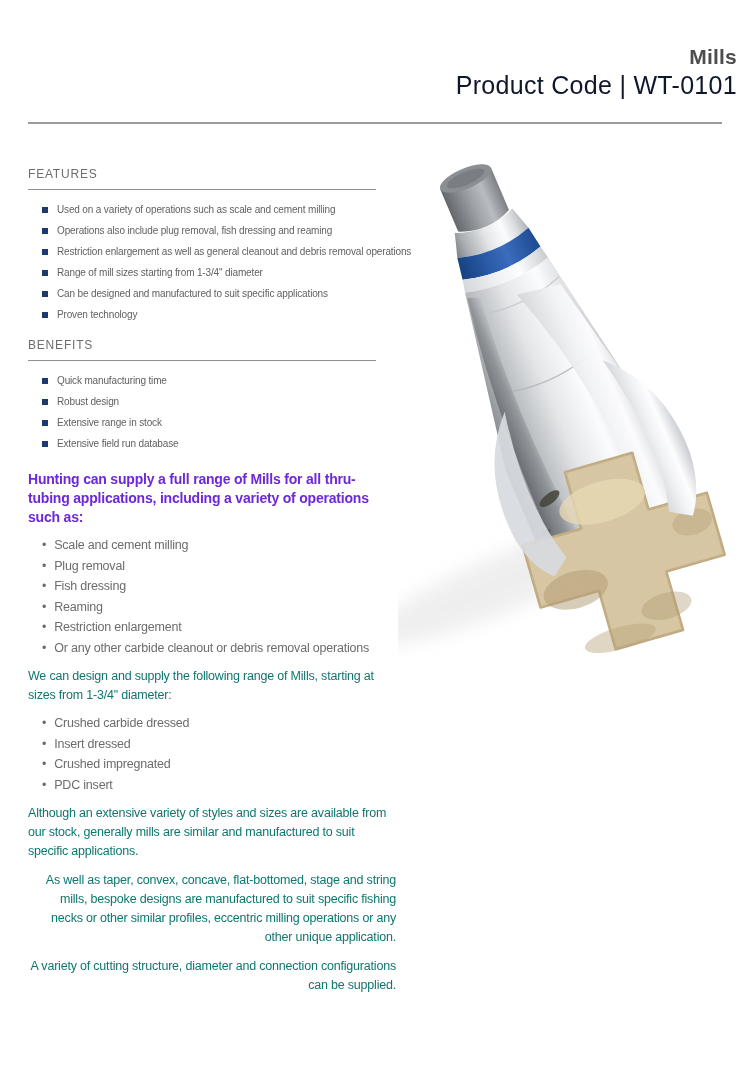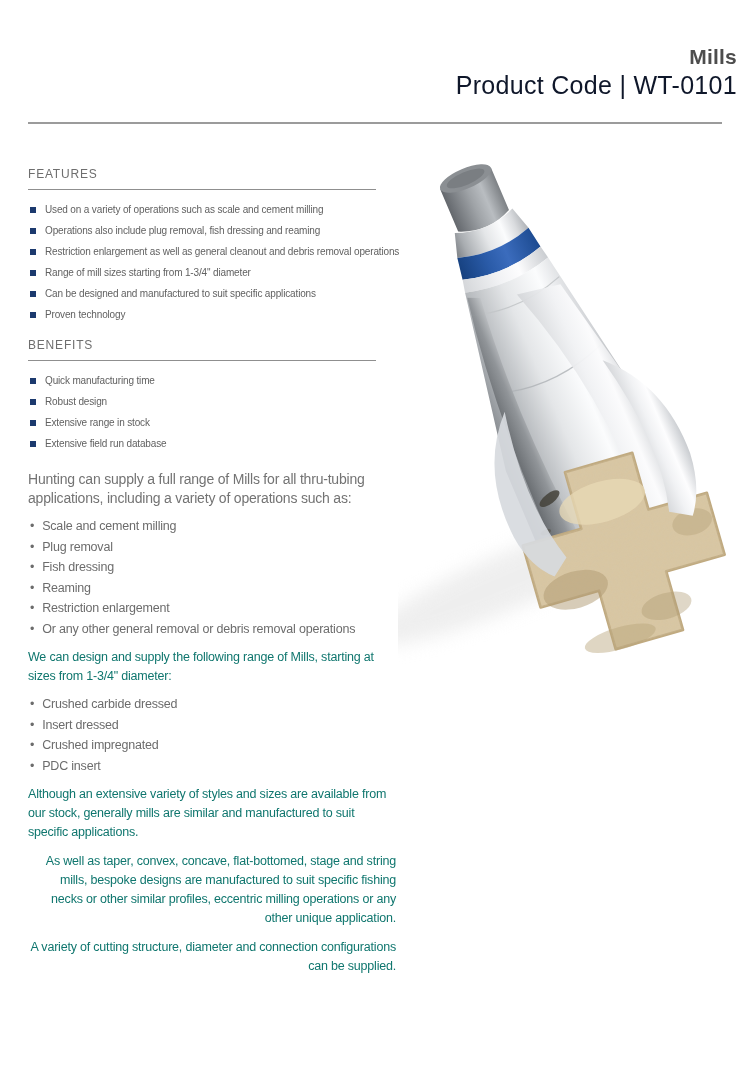--- a/index.html
+++ b/index.html
@@ -9,26 +9,26 @@
   }
   
   .hdr{position:absolute;top:36px;right:13px;text-align:right;margin-top:9px;}
   .hdr h1{margin:0;font-size:21px;line-height:24px;font-weight:bold;color:#4d4d4d;letter-spacing:.2px;}
   .hdr .pcode{margin-top:2px;font-size:25px;line-height:28px;font-weight:400;color:#0f172a;letter-spacing:.3px;}
   .top-rule{position:absolute;top:122px;left:28px;right:28px;height:2px;background:#9b9b9b;}
   
   .col{position:absolute;left:28px;top:168px;width:368px;color:#6c6c6c;}
   .sec-h{margin:0;font-size:12px;line-height:13px;font-weight:400;color:#6e6e6e;letter-spacing:.8px;}
   .rule{height:1px;background:#8f8f8f;margin-top:8px;width:348px;}
-  ul{list-style:none;margin:0;padding:0;}
+  ul{list-style:none;margin:12px;padding:0;}
   .sq-list{margin-top:14px;}
   .sq-list li{display:flex;align-items:flex-start;margin-bottom:9px;font-size:10px;line-height:12px;letter-spacing:-.15px;color:#616161;white-space:nowrap;}
   .sq{flex:none;width:6px;height:6px;background:#1c3a6e;margin:3px 9px 0 2px;}
   .mt17{margin-top:18px;}
-  .intro{margin:20px 0 0;font-size:14px;line-height:19px;font-weight:normal;color:#737373;letter-spacing:-.2px;}
+  .intro{margin:20px 0 0;font-size:14px;line-height:19px;font-weight:bold;color:#6d28d9;letter-spacing:-.2px;}
   .dot-list{margin-top:12px;}
   .dot-list li{display:flex;align-items:flex-start;margin-bottom:8px;font-size:12.5px;line-height:12.5px;letter-spacing:-.2px;color:#6c6c6c;}
   .dot{flex:none;color:#6c6c6c;margin:0 8px 0 2px;font-size:12.5px;line-height:12.5px;}
   .para{margin:13px 0 0;font-size:12.5px;line-height:19px;letter-spacing:-.2px;color:#0f766e;}
   .para.gap{margin-top:10px;text-align:right;}
   
   .photo{position:absolute;left:398px;top:146px;width:350px;height:522px;margin:0;}
 </style>
 </head>
 <body>
@@ -204,21 +204,21 @@
       <li>
           <span class="dot">•</span>
           <span>Reaming</span>
         </li>
       <li>
           <span class="dot">•</span>
           <span>Restriction enlargement</span>
         </li>
       <li>
           <span class="dot">•</span>
-          <span>Or any other general removal or debris removal operations</span>
+          <span>Or any other carbide cleanout or debris removal operations</span>
         </li>
     </ul>
 
     <p class="para">We can design and supply the following range of Mills, starting at sizes from 1-3/4" diameter:</p>
 
     <ul class="dot-list">
       <li>
           <span class="dot">•</span>
           <span>Crushed carbide dressed</span>
         </li>

